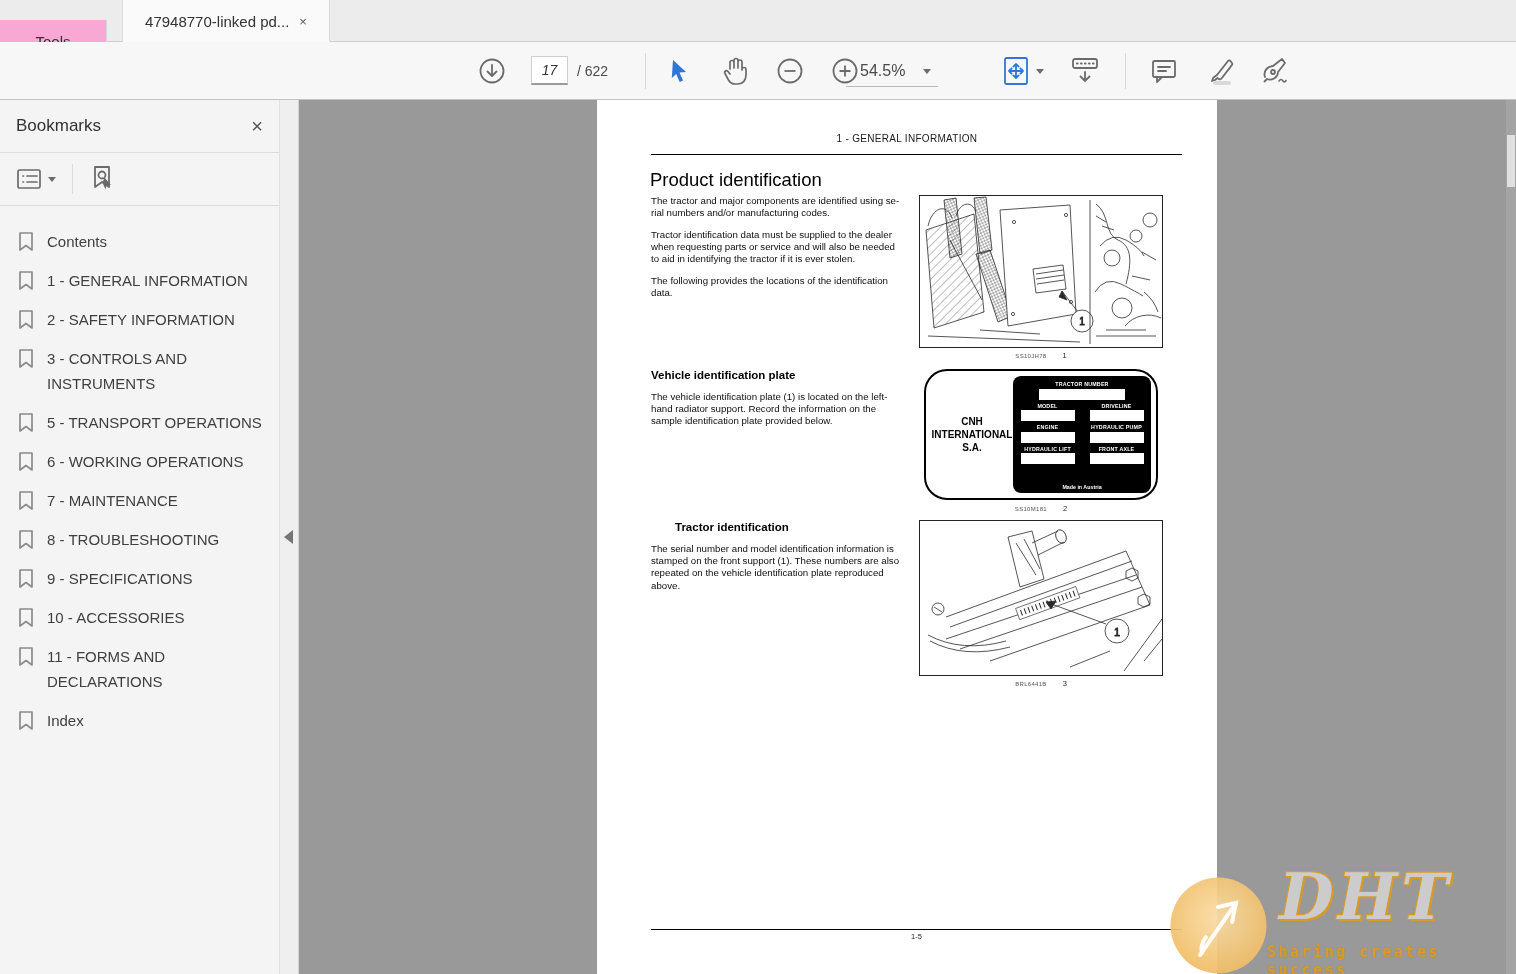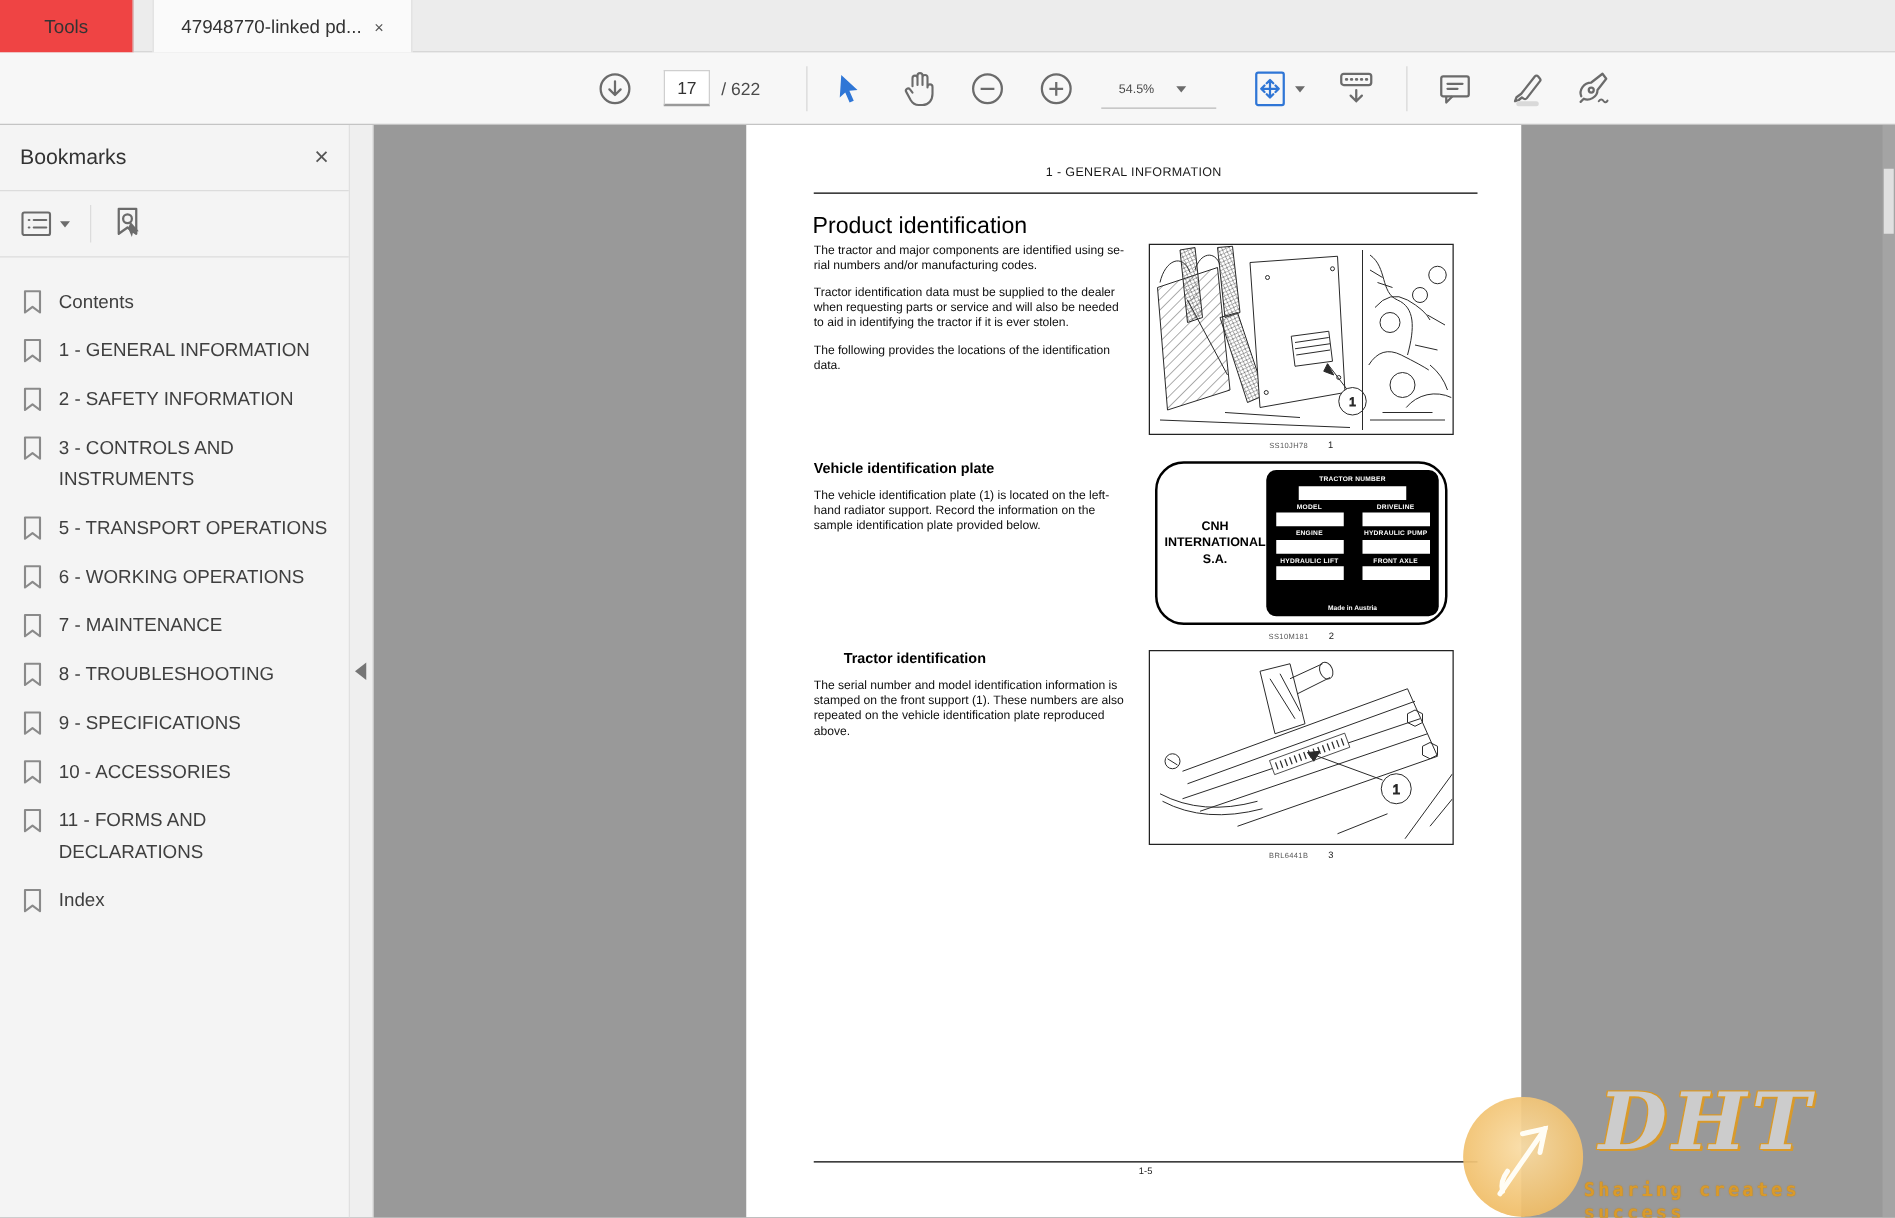--- a/index.html
+++ b/index.html
@@ -2,31 +2,31 @@
 <html><head>
 <meta charset="utf-8">
 <style>
   * { margin:0; padding:0; box-sizing:border-box; }
   html,body { width:1516px; height:974px; }
   body { position:relative; overflow:hidden; font-family:"Liberation Sans",sans-serif; background:#e9e9e9; }
 
   
   .tabbar { position:absolute; left:0; top:0; width:1516px; height:42px; background:#ececec; border-bottom:1px solid #cfcfcf; }
   .tab { position:absolute; top:0; height:42px; display:flex; align-items:center; justify-content:center; font-size:15px; color:#333; }
-  .tab-tools { left:0; width:107px; background:#ef4444; border-right:1px solid #d6d6d6; }
+  .tab-tools { left:0; width:107px; background:#f9a8d4; border-right:1px solid #d6d6d6;margin-top:20px; }
   .tab-doc { left:122px; width:208px; background:#fafafa; border-left:1px solid #dcdcdc; border-right:1px solid #dcdcdc; gap:10px; }
   .tab-doc .close { font-size:13px; color:#555; cursor:default; }
 
   
   .toolbar { position:absolute; left:0; top:42px; width:1516px; height:58px; background:#f7f7f7; border-bottom:1px solid #c4c4c4; }
   .ticon { position:absolute; top:50%; transform:translate(-50%,-50%); display:flex; align-items:center; justify-content:center; }
   .tdivider { position:absolute; top:11px; height:36px; width:1px; background:#d8d8d8; }
-  .page-box { position:absolute; left:531px; top:14px; width:37px; height:29px; background:#fff; border:1px solid #cfcfcf; border-bottom:2px solid #9a9a9a; text-align:center; font-size:14px; color:#333; font-family:"Liberation Sans",sans-serif; }
+  .page-box { position:absolute; left:531px; top:14px; width:37px; height:29px; background:#fff; border:1px solid #cfcfcf; border-bottom:2px solid #9a9a9a; text-align:center; font-size:14px; color:#333; font-family:"Liberation Sans",sans-serif;font-style:italic; }
   .page-total { position:absolute; left:577px; top:0; height:58px; line-height:58px; font-size:14px; color:#4a4a4a; }
-  .zoom-level { position:absolute; left:881px; top:14px; width:92px; height:31px; border-bottom:1px solid #b9b9b9; display:flex; align-items:center; font-size:10px; color:#4a4a4a; padding-left:14px; gap:18px; }
+  .zoom-level { position:absolute; left:846px; top:14px; width:92px; height:31px; border-bottom:1px solid #b9b9b9; display:flex; align-items:center; font-size:16px; color:#4a4a4a; padding-left:14px; gap:18px; }
   .caret { width:0; height:0; border-left:4px solid transparent; border-right:4px solid transparent; border-top:5px solid #6b6b6b; display:inline-block; }
 
   
   .bodyrow { position:absolute; left:0; top:100px; width:1516px; height:874px; display:flex; }
   .sidebar { width:280px; height:100%; background:#f4f4f4; border-right:1px solid #e0e0e0; position:relative; }
   .side-strip { width:19px; height:100%; background:#efefef; border-right:1px solid #d4d4d4; position:relative; }
   .collapse-handle { position:absolute; left:4px; top:430px; width:0; height:0; border-top:7px solid transparent; border-bottom:7px solid transparent; border-right:9px solid #757575; cursor:pointer; }
   .viewer { flex:1; height:100%; background:#999999; position:relative; overflow:hidden; }
 
   

